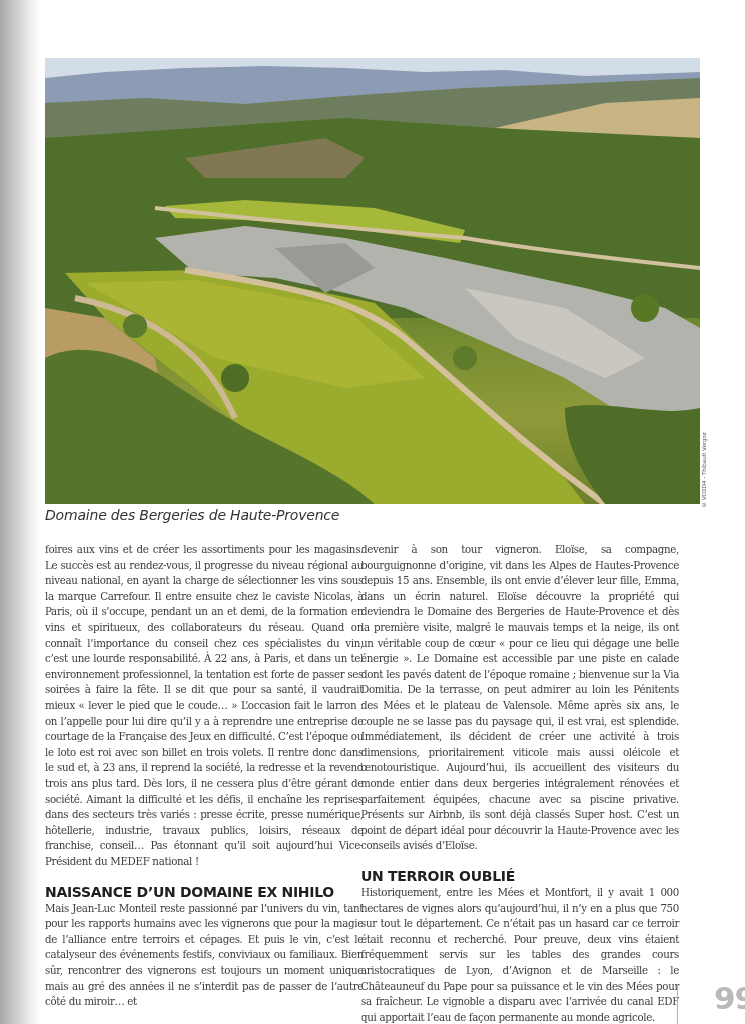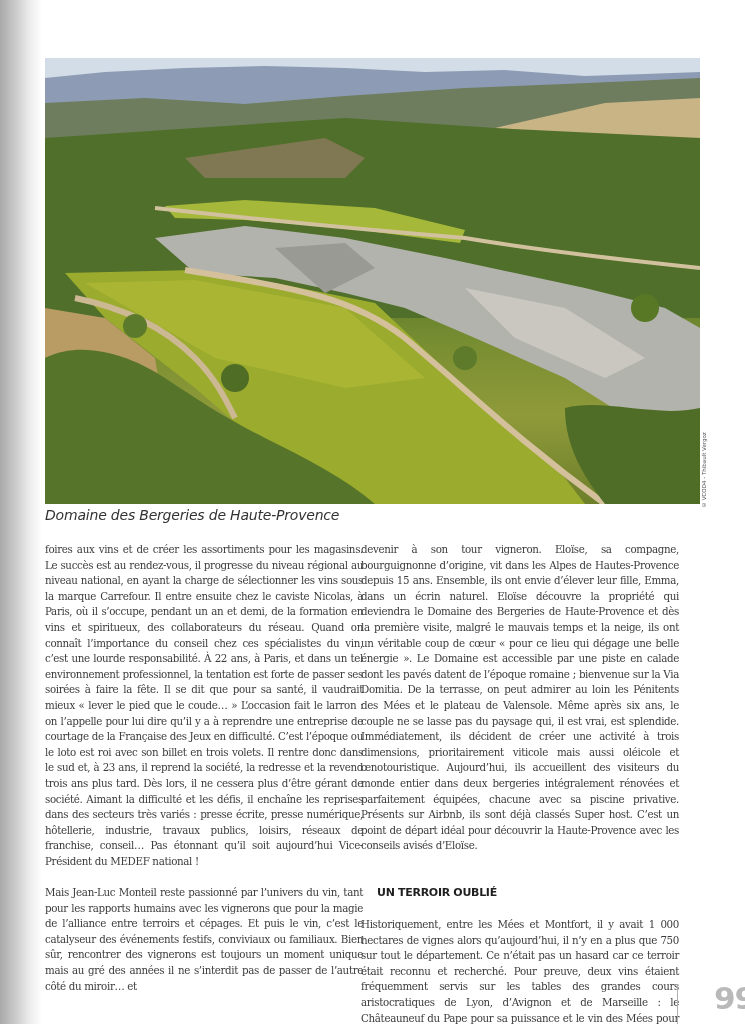--- a/index.html
+++ b/index.html
@@ -31,21 +31,21 @@
   }
   .col {
     position: absolute; top: 542px; width: 318px;
     font-size: 10.3px; line-height: 15.6px; text-align: justify;
     letter-spacing: -0.35px; color: #3c3c3c;
   }
   .col.left { left: 45px; }
   .col.right { left: 361px; }
   .col p { margin: 0; }
   .col h3 {
-    margin: 16px; font-size: 11px; line-height: 15.6px; font-weight: bold;
+    margin: 0; font-size: 14px; line-height: 15.6px; font-weight: bold;
     color: #1f1f1f; font-family: "DejaVu Sans", sans-serif; letter-spacing: -0.3px;
   }
   .gap { height: 15.6px; }
   .page-num {
     position: absolute; left: 686px; top: 980px;
     font-family: "DejaVu Sans", sans-serif; font-weight: bold;
     font-size: 31px; color: #b9b9b9; letter-spacing: -1px; margin-left: 28px;
   }
   .page-rule {
     position: absolute; left: 677px; top: 984px; width: 1px; height: 40px; background: #b0b0b0;
@@ -93,20 +93,21 @@
   </svg>
 </div>
 
 <div class="credit">© VCOD4 - Thibault Vergoz</div>
 
 <div class="caption">Domaine des Bergeries de Haute-Provence</div>
 
 <div class="col left">
   <p>foires aux vins et de créer les assortiments pour les magasins. Le succès est au rendez-vous, il progresse du niveau régional au niveau national, en ayant la charge de sélectionner les vins sous la marque Carrefour. Il entre ensuite chez le caviste Nicolas, à Paris, où il s’occupe, pendant un an et demi, de la formation en vins et spiritueux, des collaborateurs du réseau. Quand on connaît l’importance du conseil chez ces spécialistes du vin, c’est une lourde responsabilité. À 22 ans, à Paris, et dans un tel environnement professionnel, la tentation est forte de passer ses soirées à faire la fête. Il se dit que pour sa santé, il vaudrait mieux « lever le pied que le coude… » L’occasion fait le larron : on l’appelle pour lui dire qu’il y a à reprendre une entreprise de courtage de la Française des Jeux en difficulté. C’est l’époque ou le loto est roi avec son billet en trois volets. Il rentre donc dans le sud et, à 23 ans, il reprend la société, la redresse et la revend trois ans plus tard. Dès lors, il ne cessera plus d’être gérant de société. Aimant la difficulté et les défis, il enchaîne les reprises dans des secteurs très variés : presse écrite, presse numérique, hôtellerie, industrie, travaux publics, loisirs, réseaux de franchise, conseil… Pas étonnant qu’il soit aujourd’hui Vice-Président du MEDEF national !</p>
   <div class="gap"></div>
+  <h3>NAISSANCE D’UN DOMAINE EX NIHILO</h3>
   <p>Mais Jean-Luc Monteil reste passionné par l’univers du vin, tant pour les rapports humains avec les vignerons que pour la magie de l’alliance entre terroirs et cépages. Et puis le vin, c’est le catalyseur des événements festifs, conviviaux ou familiaux. Bien sûr, rencontrer des vignerons est toujours un moment unique mais au gré des années il ne s’interdit pas de passer de l’autre côté du miroir… et</p>
 </div>
 
 <div class="col right">
   <p>devenir à son tour vigneron. Eloïse, sa compagne, bourguignonne d’origine, vit dans les Alpes de Hautes-Provence depuis 15 ans. Ensemble, ils ont envie d’élever leur fille, Emma, dans un écrin naturel. Eloïse découvre la propriété qui deviendra le Domaine des Bergeries de Haute-Provence et dès la première visite, malgré le mauvais temps et la neige, ils ont un véritable coup de cœur « pour ce lieu qui dégage une belle énergie ». Le Domaine est accessible par une piste en calade dont les pavés datent de l’époque romaine ; bienvenue sur la Via Domitia. De la terrasse, on peut admirer au loin les Pénitents des Mées et le plateau de Valensole. Même après six ans, le couple ne se lasse pas du paysage qui, il est vrai, est splendide. Immédiatement, ils décident de créer une activité à trois dimensions, prioritairement viticole mais aussi oléicole et œnotouristique. Aujourd’hui, ils accueillent des visiteurs du monde entier dans deux bergeries intégralement rénovées et parfaitement équipées, chacune avec sa piscine privative. Présents sur Airbnb, ils sont déjà classés Super host. C’est un point de départ idéal pour découvrir la Haute-Provence avec les conseils avisés d’Eloïse.</p>
   <div class="gap"></div>
   <h3>UN TERROIR OUBLIÉ</h3>
   <p>Historiquement, entre les Mées et Montfort, il y avait 1 000 hectares de vignes alors qu’aujourd’hui, il n’y en a plus que 750 sur tout le département. Ce n’était pas un hasard car ce terroir était reconnu et recherché. Pour preuve, deux vins étaient fréquemment servis sur les tables des grandes cours aristocratiques de Lyon, d’Avignon et de Marseille : le Châteauneuf du Pape pour sa puissance et le vin des Mées pour sa fraîcheur. Le vignoble a disparu avec l’arrivée du canal EDF qui apportait l’eau de façon permanente au monde agricole.</p>
 </div>
 

